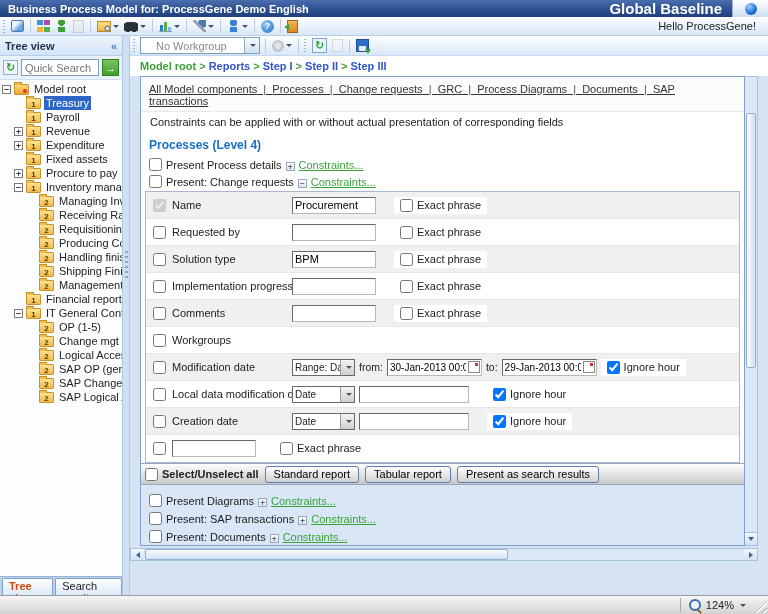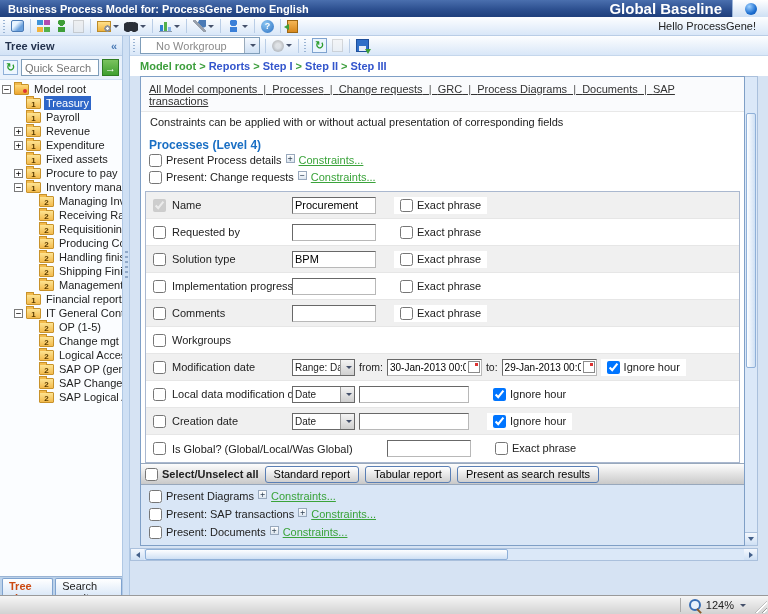--- a/index.html
+++ b/index.html
@@ -133,21 +133,21 @@
   .ptitle { color: #1d1da8; font-weight: bold; font-size: 14px; margin-top: 4px; }
 
   .panelrow { display: flex; flex: none; padding-left: 10px; }
   .panel { width: 605px; height: 470px; background: #fff; border: 1px solid #7f9fc6; overflow: hidden; }
 
   .navlinks { padding: 6px 8px 4px 8px; border-bottom: 1px solid #e8e8e8; background: #fafbfd; }
   .nlink { color: #333; text-decoration: underline; cursor: pointer; }
   .nlink:not(:last-child)::after { content: "  |  "; color: #555; text-decoration: none; white-space: pre; }
   .note { padding: 4px 8px 2px 9px; color: #222; }
   .secttitle { padding: 8px 8px 2px 8px; color: #1a6fc4; font-weight: bold; font-size: 12px; }
-  .presentrow { display: flex; align-items: flex-start; gap: 4px; height: 17px; padding-left: 8px; }
+  .presentrow { display: flex; align-items: flex-end; gap: 4px; height: 17px; padding-left: 8px; }
   .cb { width: 13px; height: 13px; flex: none; }
   .mexp { width: 9px; height: 9px; border: 1px solid #98a8bc; background: linear-gradient(#fff,#dde6f0);
     color: #345; font: 8px/8px "DejaVu Sans Mono", monospace; text-align: center; flex: none; }
   .mexp.plus::before { content: "+"; } .mexp.minus::before { content: "−"; }
   .glink { color: #3aa33a; text-decoration: underline; cursor: pointer; }
 
   .ftable { margin: 3px 4px 0 4px; border: 1px solid #aab8cf; }
   .frow { display: flex; align-items: center; height: 27px; border-bottom: 1px solid #e6e6e6; background: #fff; }
   .frow:last-child { border-bottom: none; }
   .frow.alt { background: #f0f0f0; }
@@ -663,21 +663,20 @@
               <span class="whitebox exactgap">
                   <input type="checkbox" class="cb" checked="" style="">
                   <span>Ignore hour</span>
                 </span>
             </span>
           </div>
           <div class="frow">
             <span class="fcb">
                 <input type="checkbox" class="cb" style="">
               </span>
-            <span class="flabel wide">Is Global? (Global/Local/Was Global)</span>
             <span class="fctrl">
               <input class="txt" value="" style="">
               <span class="whitebox exactgap">
                   <input type="checkbox" class="cb" style="">
                   <span>Exact phrase</span>
                 </span>
             </span>
           </div>
         </div>
 

